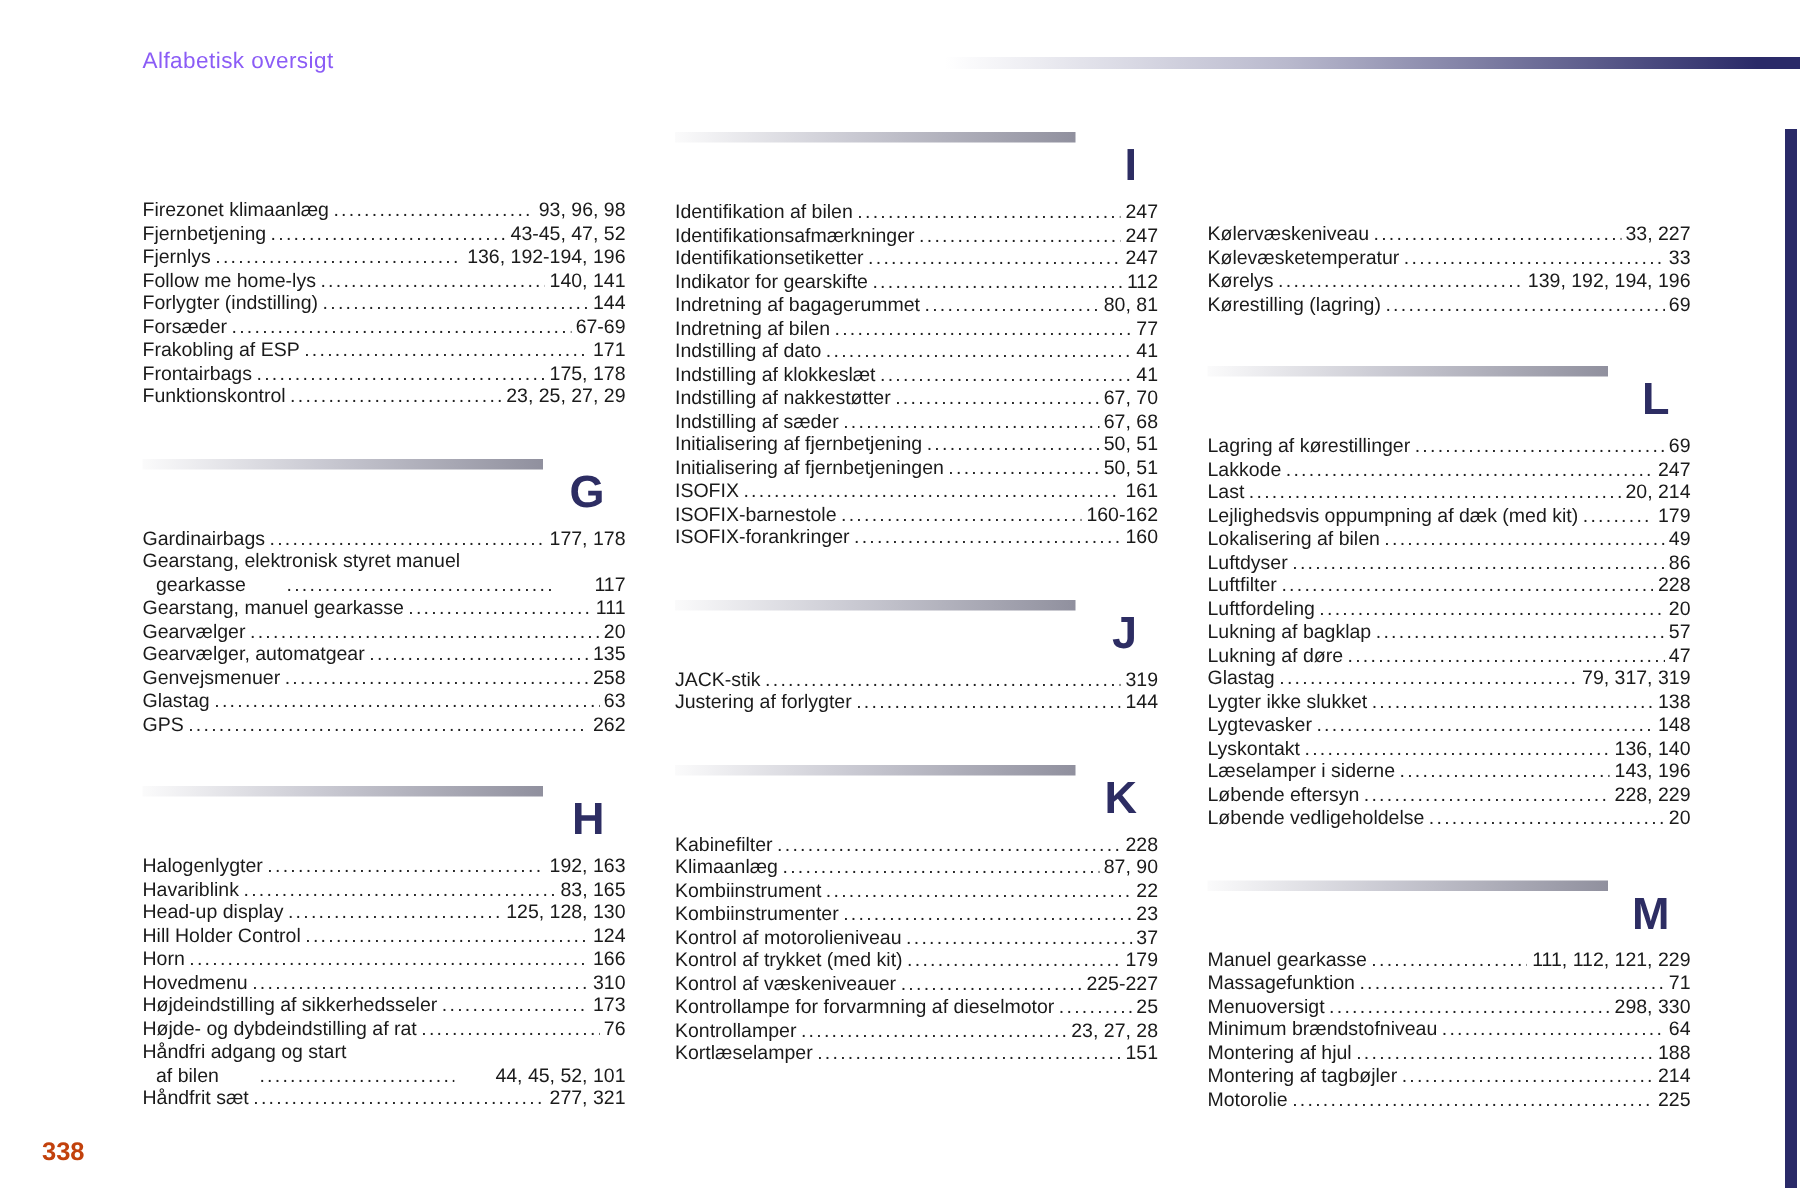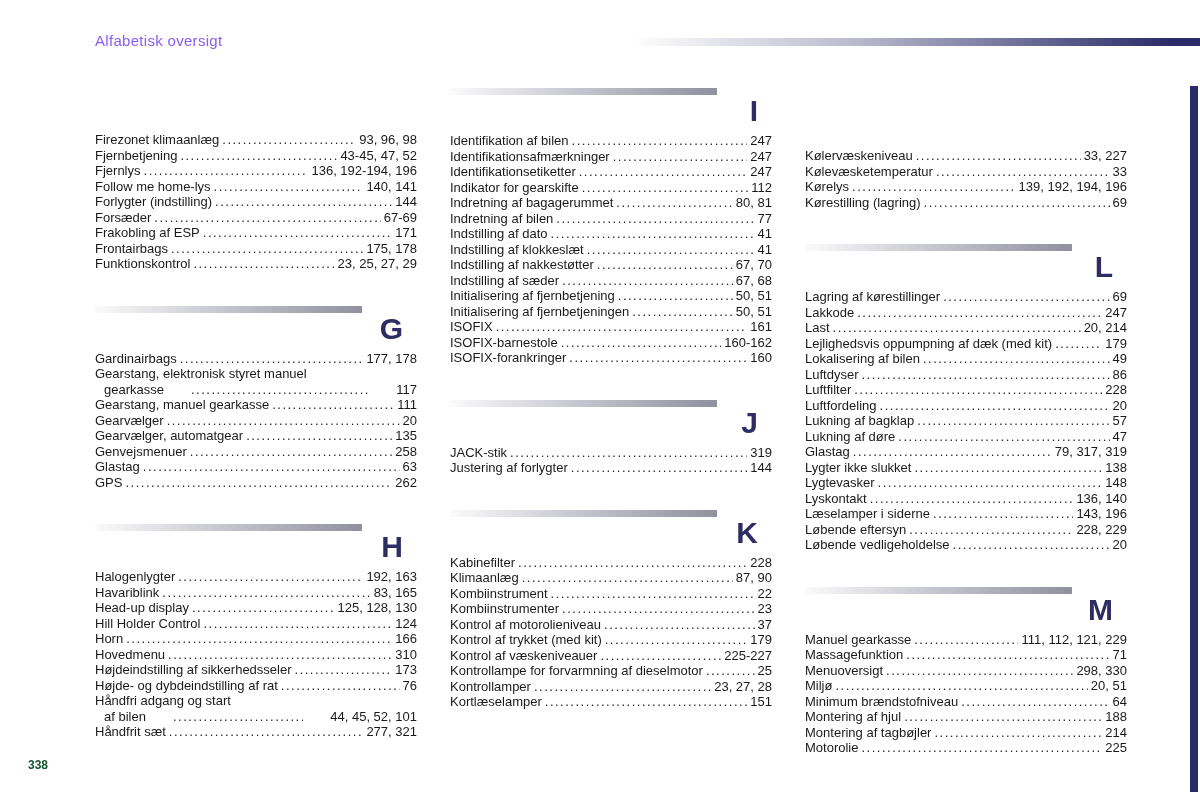--- a/index.html
+++ b/index.html
@@ -26,23 +26,23 @@
   }
   .edge-rule {
     position: absolute;
     right: 2px; top: 86px;
     width: 8px; height: 706px;
     background: #2a2a68;
   }
   .folio {
     position: absolute;
     left: 28px; top: 758px;
-    font-size: 12px;
+    font-size: 17px;
     font-weight: bold;
-    color: #14532d;
+    color: #c2410c;
     text-align: right;
   }
   .col {
     position: absolute;
     width: 322px;
   }
   .col.c0 { left: 95px; }
   .col.c1 { left: 450px; }
   .col.c2 { left: 805px; }
   .section-head { margin-top: 34px; }
@@ -528,25 +528,20 @@
           <span class="label">Massagefunktion</span>
           <span class="leader"></span>
           <span class="pages">71</span>
         </div>
         <div class="entry">
           <span class="label">Menuoversigt</span>
           <span class="leader"></span>
           <span class="pages">298, 330</span>
         </div>
         <div class="entry">
-          <span class="label">Miljø</span>
-          <span class="leader"></span>
-          <span class="pages">20, 51</span>
-        </div>
-        <div class="entry">
           <span class="label">Minimum brændstofniveau</span>
           <span class="leader"></span>
           <span class="pages">64</span>
         </div>
         <div class="entry">
           <span class="label">Montering af hjul</span>
           <span class="leader"></span>
           <span class="pages">188</span>
         </div>
         <div class="entry">

